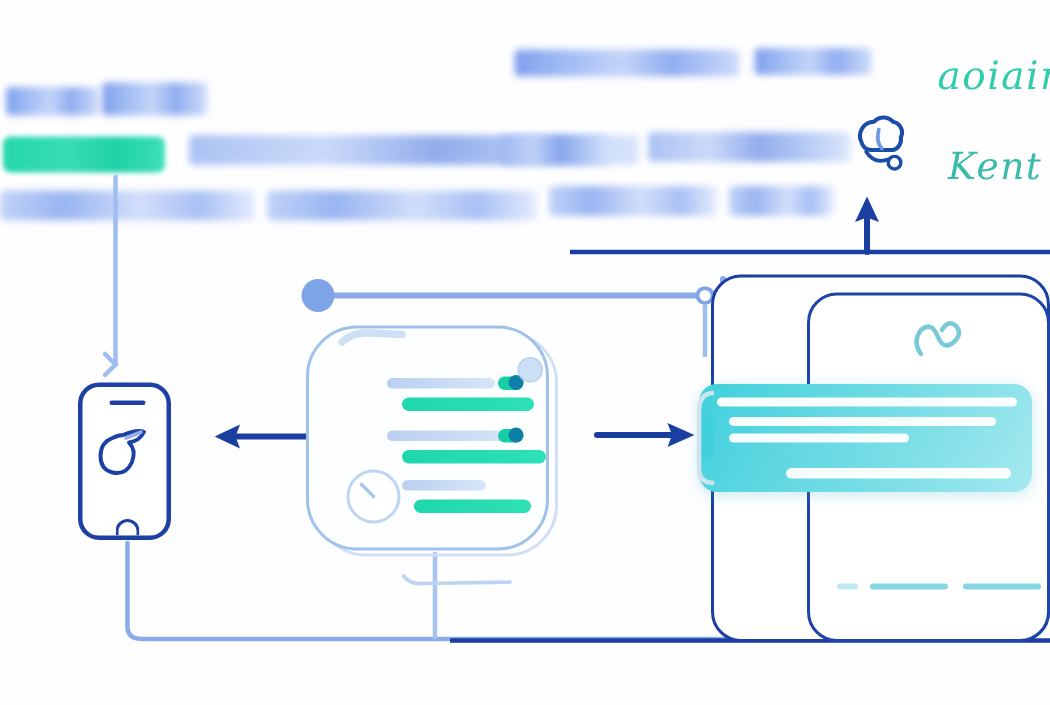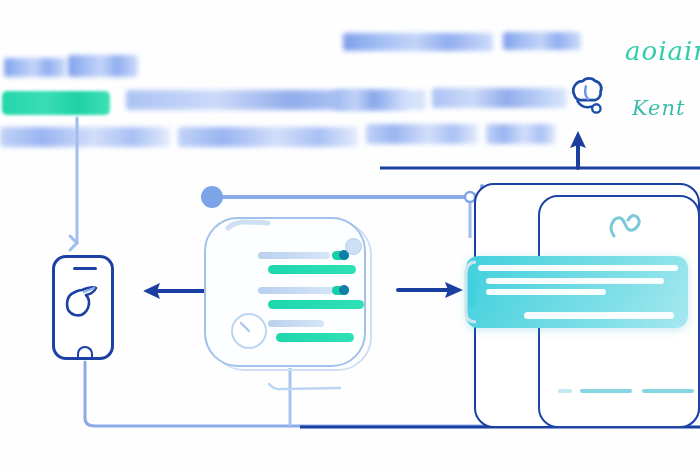--- a/index.html
+++ b/index.html
@@ -170,21 +170,21 @@
   <div class="blurtext b2" style="left:126px; top:90px; width:300px; height:20px;"></div>
   <div class="blurtext b2" style="left:432px; top:88px; width:135px; height:20px;"></div>
   <div class="blurtext b2" style="left:334px; top:90px; width:72px;  height:20px;"></div>
 
   <div class="blurtext b3" style="left:0px;   top:127px; width:170px; height:20px;"></div>
   <div class="blurtext b3" style="left:178px; top:127px; width:180px; height:20px;"></div>
   <div class="blurtext b3" style="left:366px; top:124px; width:112px; height:20px;"></div>
   <div class="blurtext b3" style="left:486px; top:124px; width:70px;  height:20px;"></div>
 
   <div class="script s1" style="left:625px; top:36px; font-size:26px;">aoiain</div>
-  <div class="script s2" style="left:632px; top:96px; font-size:21px;">Kent</div>
+  <div class="script s2" style="left:632px; top:96px; font-size:25px;">Kent</div>
 
   <svg class="layer">
 
     <path d="M214,197 L470,197 Q478,197 482,190 L482,186" stroke="#8aaae9" stroke-width="4" fill="none" stroke-linecap="round"></path>
 
     <path d="M77,118 L77,243" stroke="#9fbdee" stroke-width="3" fill="none" stroke-linecap="round"></path>
 
     <path d="M70,236 L77,243 L70,250" stroke="#9fbdee" stroke-width="3" fill="none" stroke-linecap="round"></path>
 
     <path d="M85,362 L85,418 Q85,426 95,426 L680,426" stroke="#8aaae9" stroke-width="3" fill="none" stroke-linecap="round"></path>

